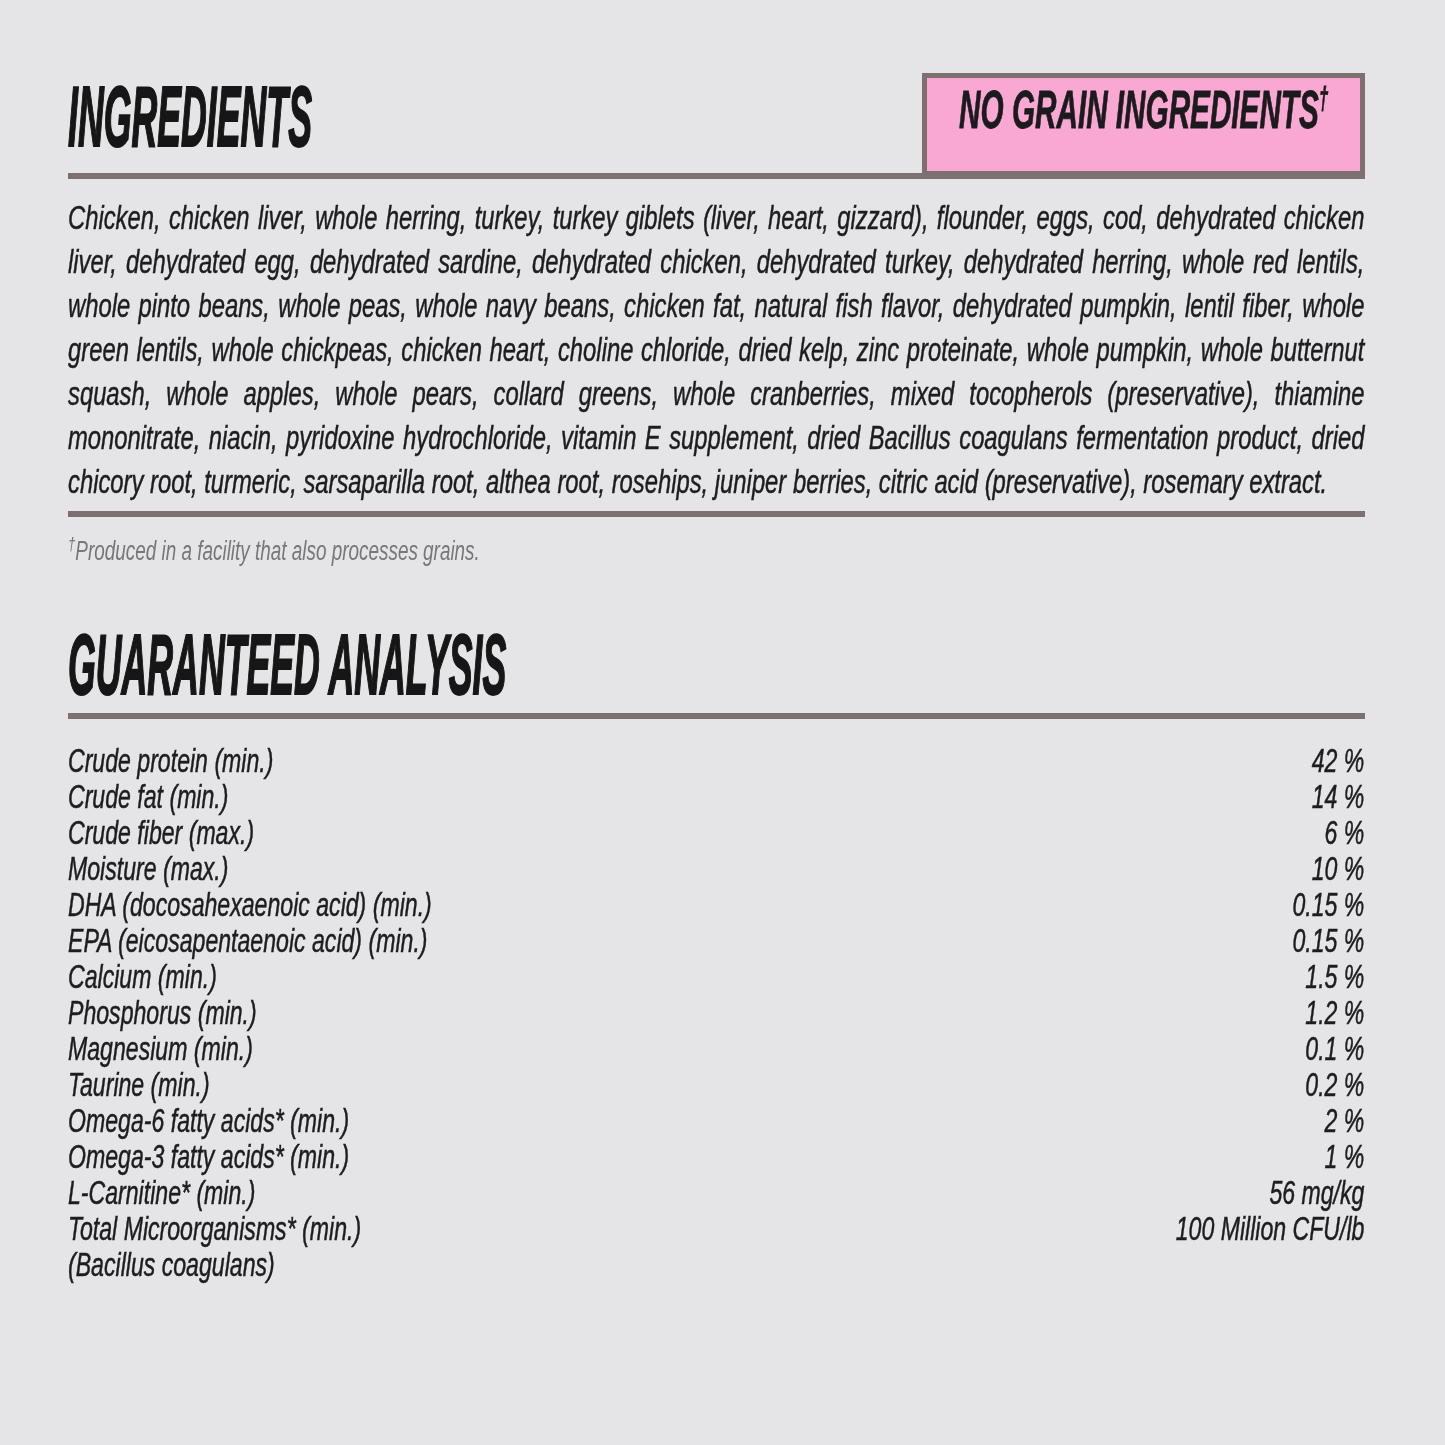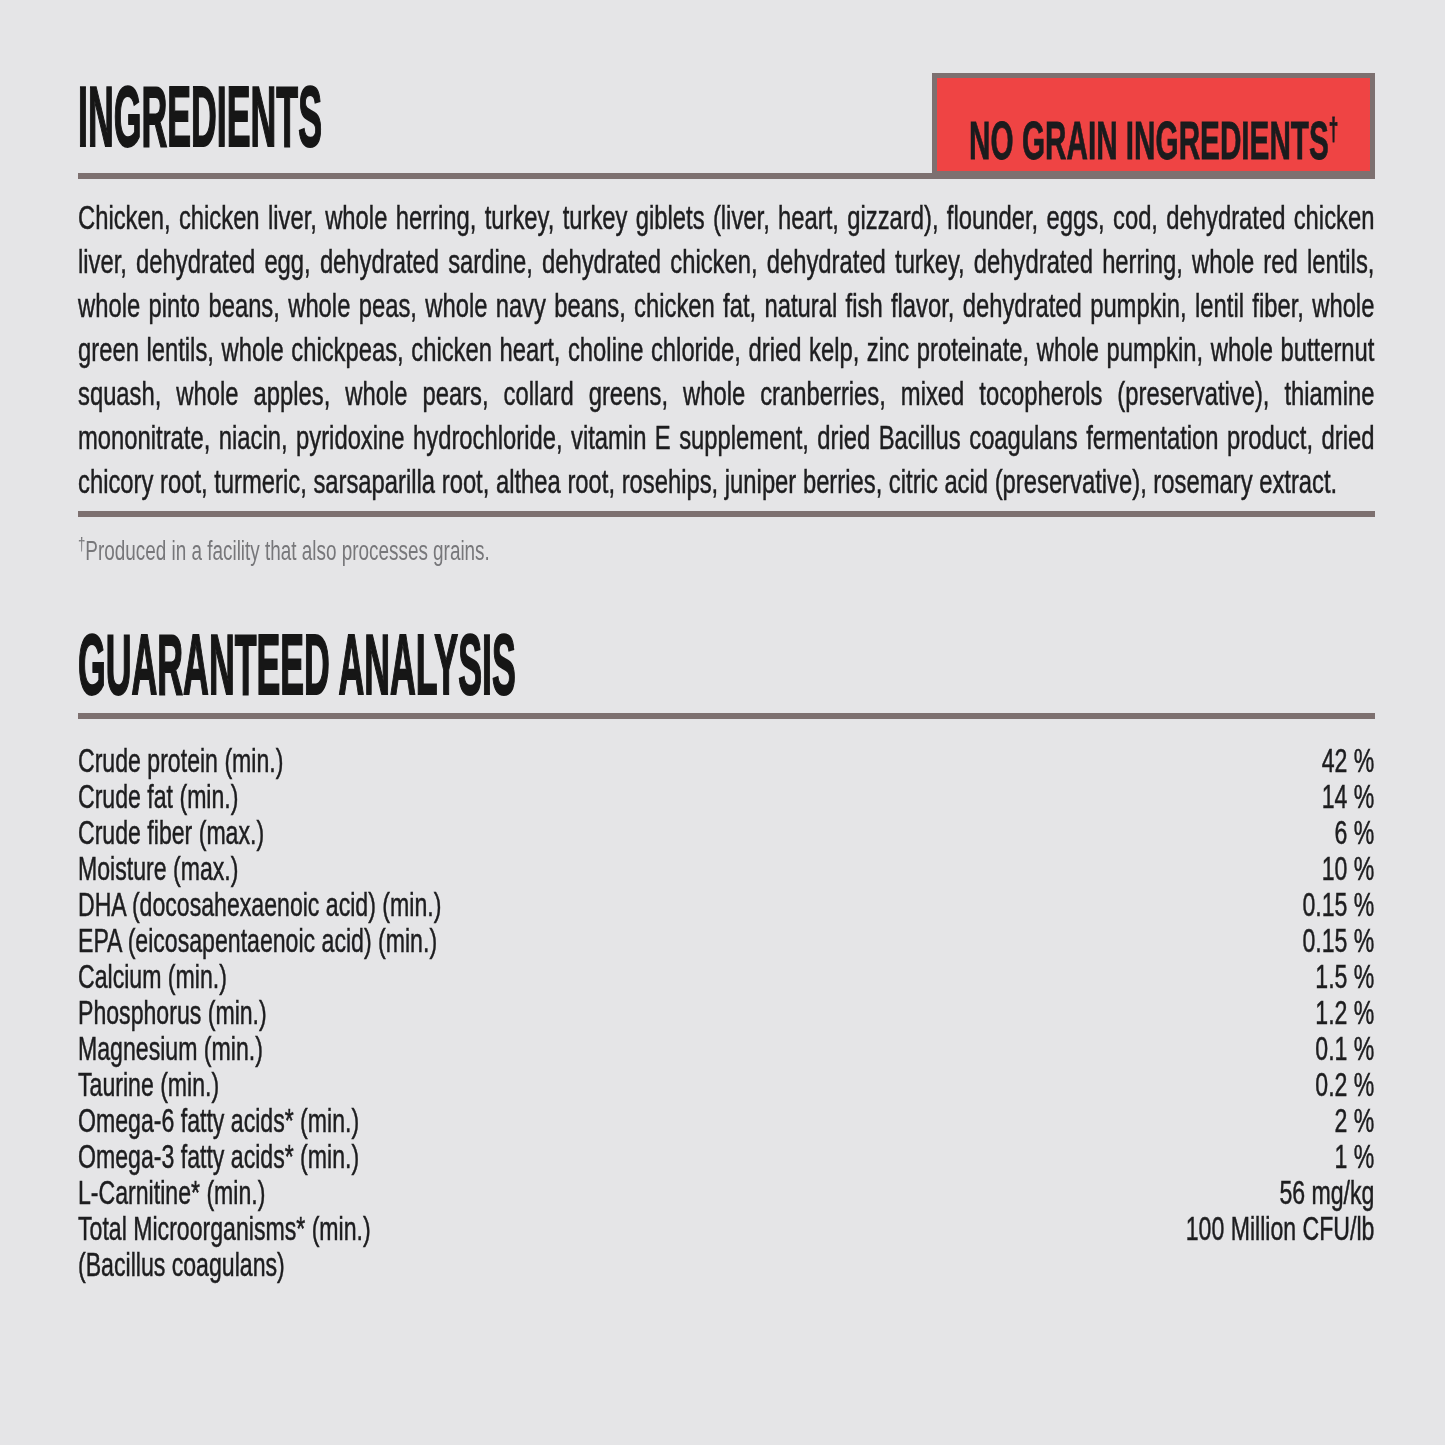--- a/index.html
+++ b/index.html
@@ -8,23 +8,24 @@
     width: 1445px;
     height: 1445px;
     background: #e5e5e7;
     position: relative;
     overflow: hidden;
     font-family: "Liberation Sans", sans-serif;
     color: #1d1d1f;
   }
   .content {
     position: absolute;
-    left: 78px;
+    left: 68px;
     top: 0;
     width: 1297px;
+    font-style: italic;
   }
 
   
   .ing-header { position: relative; height: 179px; }
   .big-title {
     font-size: 85px;
     font-weight: bold;
     line-height: 85px;
     white-space: nowrap;
     transform: scaleX(0.42);
@@ -41,23 +42,23 @@
   }
   .ing-header .rule { position: absolute; left: 0; bottom: 0; }
 
   .badge-box {
     position: absolute;
     right: 0;
     bottom: 3px;
     width: 443px;
     height: 103px;
     border: 5px solid #7d7070;
-    background: #ef4444;
+    background: #f9a8d4;
     display: flex;
-    align-items: flex-end;
+    align-items: flex-start;
     justify-content: center;
     z-index: 2;
   }
   .badge-text {
     font-size: 54px;
     font-weight: bold;
     white-space: nowrap;
     transform: scaleX(0.55);
     transform-origin: center center;
     -webkit-text-stroke: 0.8px currentColor;

